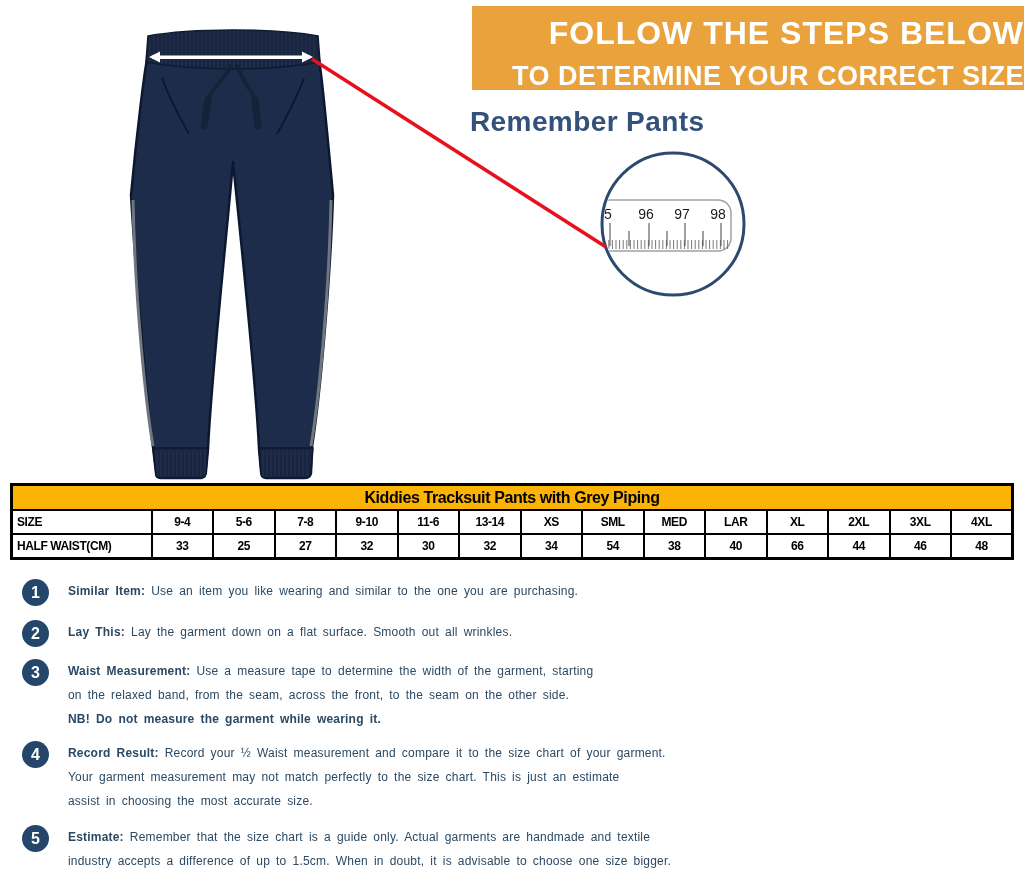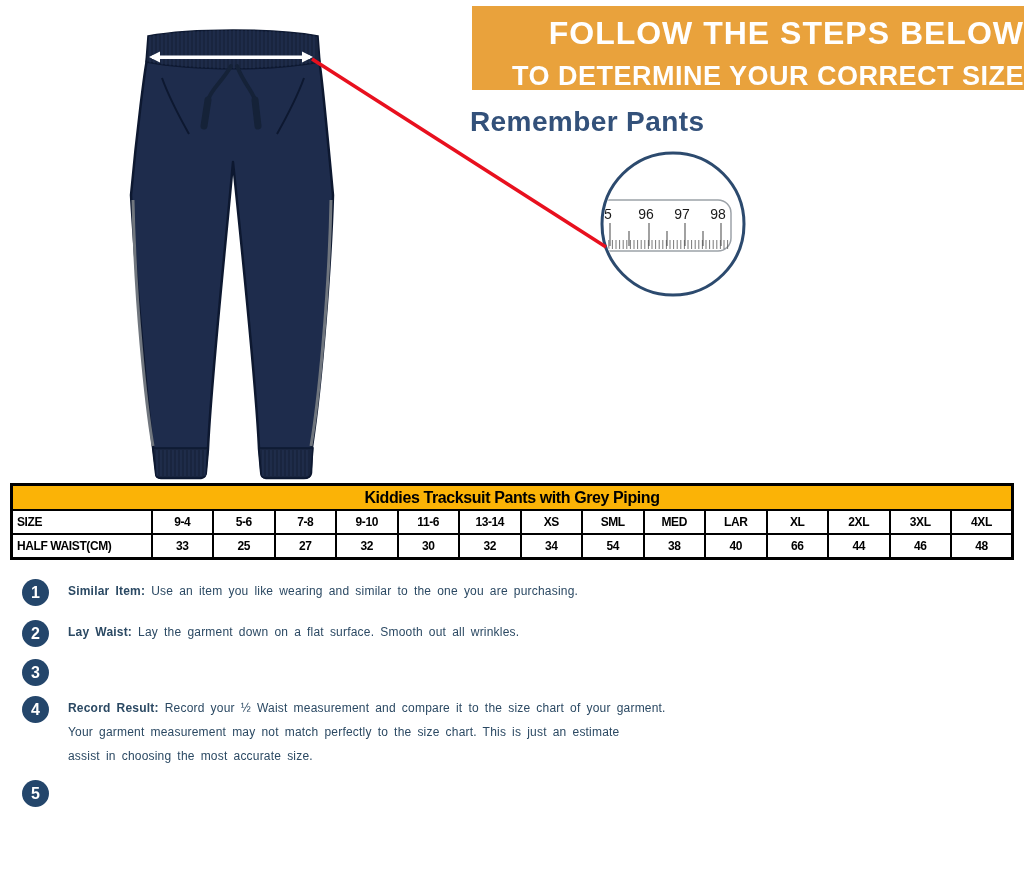--- a/index.html
+++ b/index.html
@@ -286,27 +286,31 @@
     </tbody>
 </table>
 
 <div class="steps">
   <div class="step mb14">
     <div class="step-num">1</div>
     <div class="step-text"><b>Similar Item: </b><span>Use an item you like wearing and similar to the one you are purchasing.</span></div>
   </div>
   <div class="step mb12">
     <div class="step-num">2</div>
-    <div class="step-text"><b>Lay Waist: </b><span>Lay the garment down on a flat surface. Smooth out all wrinkles.</span></div>
+    <div class="step-text"><b>Lay This: </b><span>Lay the garment down on a flat surface. Smooth out all wrinkles.</span></div>
   </div>
   <div class="step mb10">
     <div class="step-num">3</div>
+    <div class="step-text"><b>Waist Measurement: </b><span>Use a measure tape to determine the width of the garment, starting
+on the relaxed band, from the seam, across the front, to the seam on the other side.</span><b class="note">NB! Do not measure the garment while wearing it.</b></div>
   </div>
   <div class="step mb12">
     <div class="step-num">4</div>
     <div class="step-text"><b>Record Result: </b><span>Record your ½ Waist measurement and compare it to the size chart of your garment.
 Your garment measurement may not match perfectly to the size chart. This is just an estimate
 assist in choosing the most accurate size.</span></div>
   </div>
   <div class="step">
     <div class="step-num">5</div>
+    <div class="step-text"><b>Estimate: </b><span>Remember that the size chart is a guide only. Actual garments are handmade and textile
+industry accepts a difference of up to 1.5cm. When in doubt, it is advisable to choose one size bigger.</span></div>
   </div>
 </div>
 
 </body></html>

